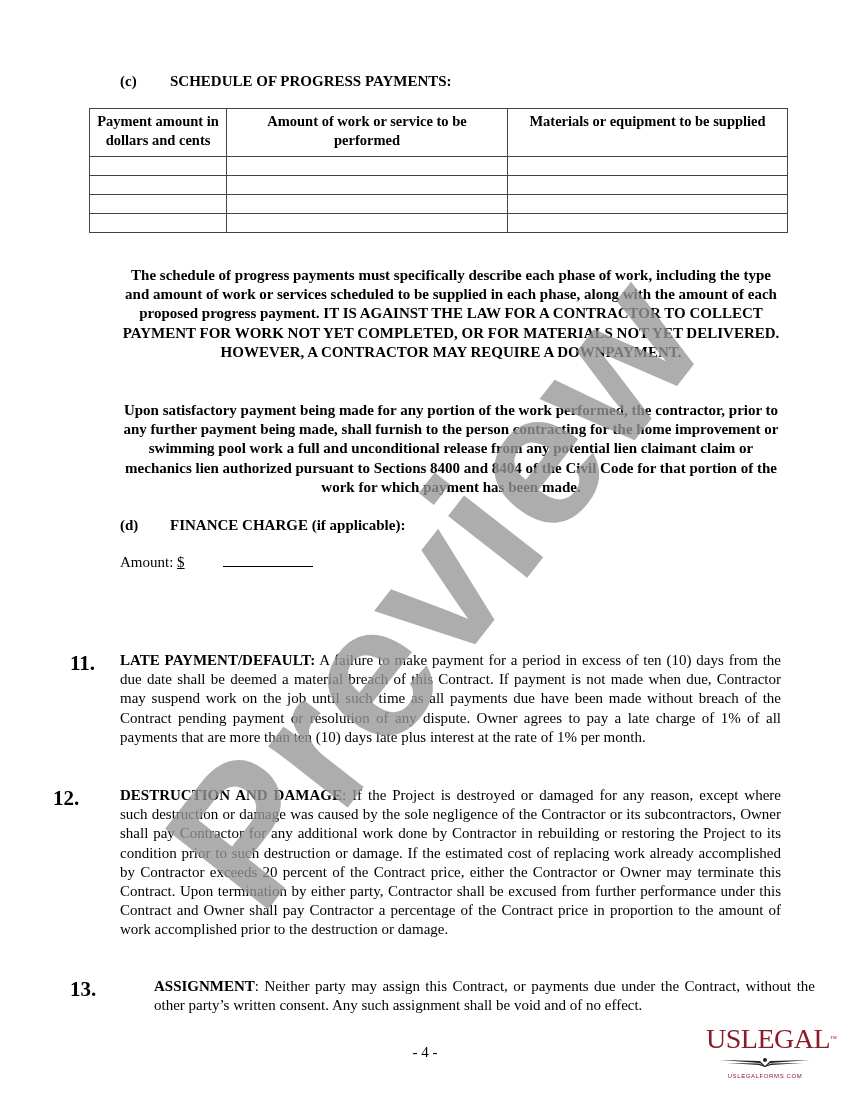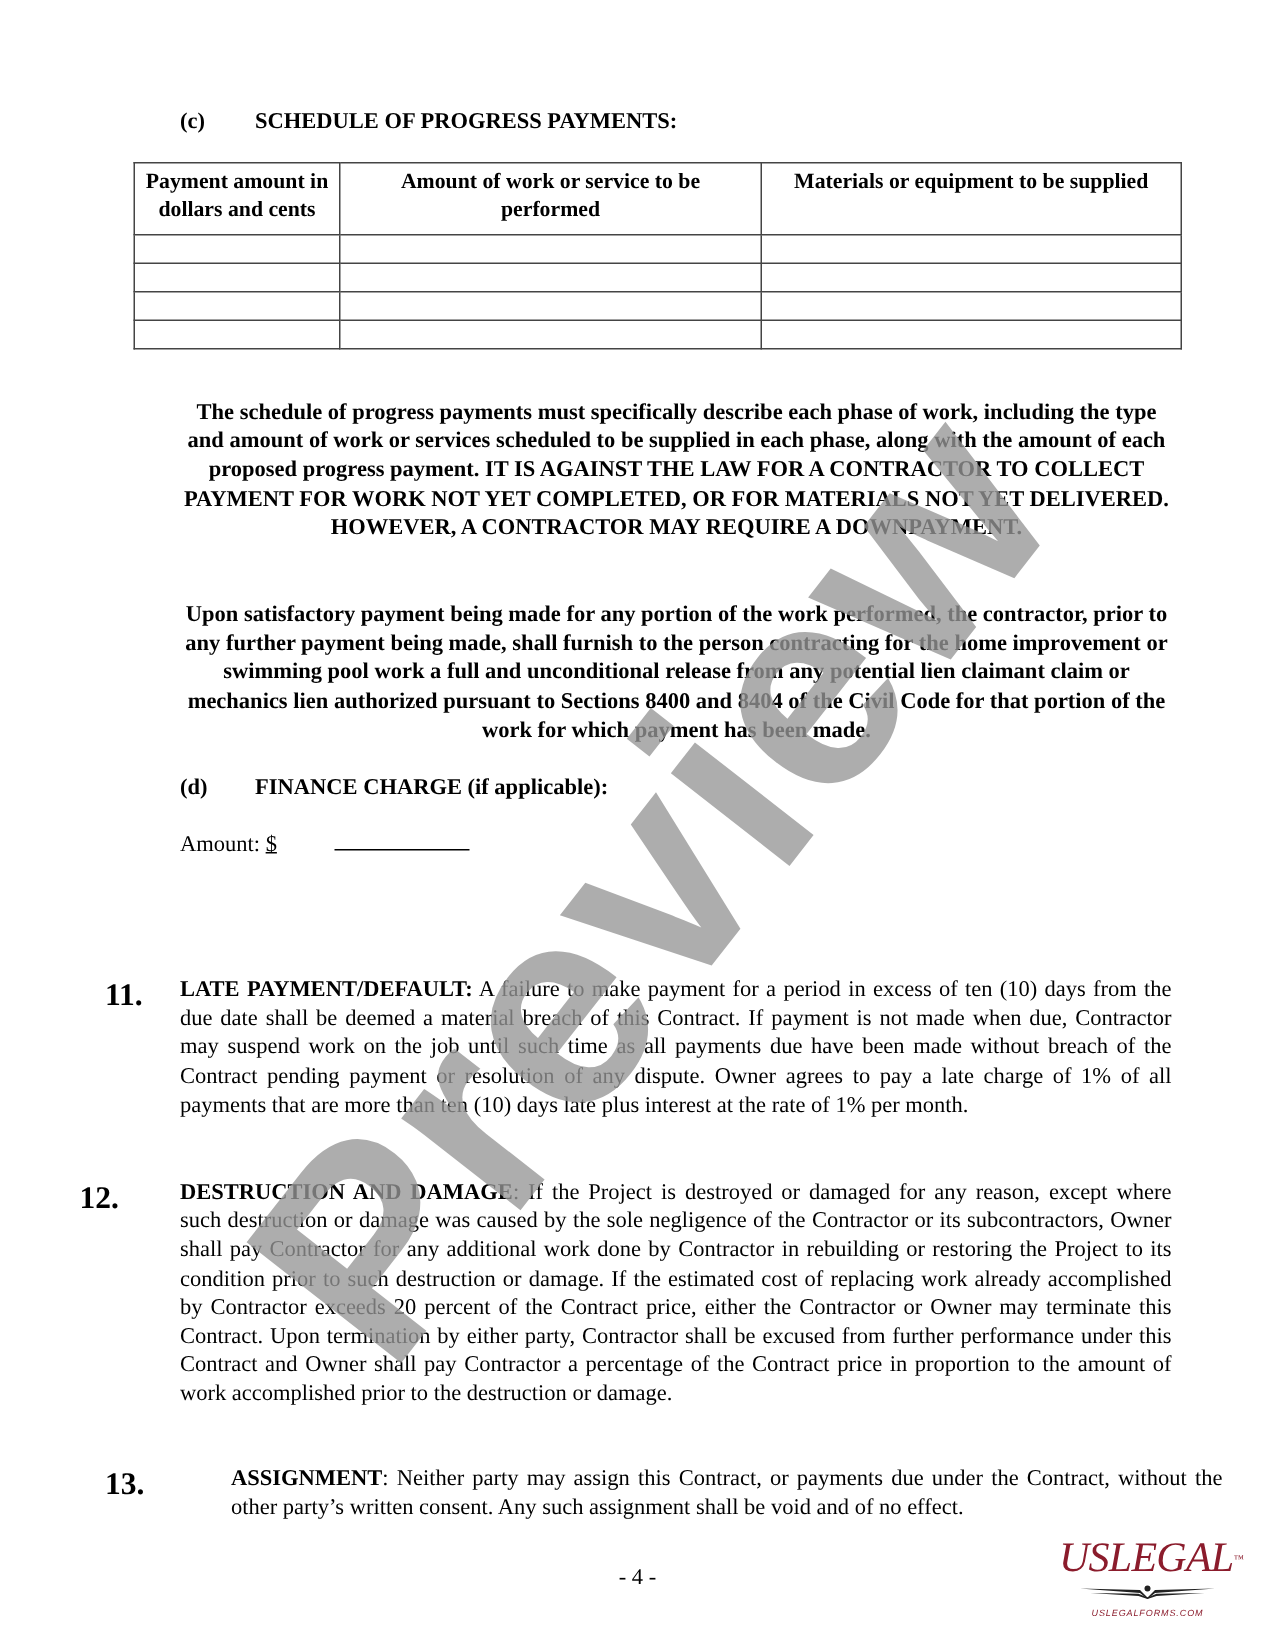--- a/index.html
+++ b/index.html
@@ -17,21 +17,21 @@
   .bold-para { font-weight:bold; font-size:15px; line-height:19.2px; text-align:center; }
   .num { font-weight:bold; font-size:21px; }
   .sec { font-size:15px; line-height:19.2px; text-align:justify; }
   .sec .title { font-weight:bold; }
   .amount-line { display:inline-block; width:90px; border-bottom:1.5px solid #000; margin-left:38px; vertical-align:baseline; height:12px; }
   .page-num { font-size:15px; }
   .watermark { position:absolute; left:70px; top:500px; width:720px; text-align:center;
                font-family:"Liberation Sans", "DejaVu Sans", sans-serif; font-weight:bold;
                font-size:190px; color:rgba(150,150,150,0.78); transform:rotate(-52deg);
                transform-origin:center center; letter-spacing:2px; line-height:1; pointer-events:none; }
-  .logo { position:absolute; left:706px; top:1025px; width:118px; text-align:center;font-style:italic; }
+  .logo { position:absolute; left:706px; top:1025px; width:118px; text-align:center; }
   .logo .brand { font-family:"Liberation Serif", serif; color:#8b1c2c; font-size:28px; letter-spacing:-0.5px; line-height:28px; }
   .logo .brand sup { font-size:7px; vertical-align:top; color:#8b1c2c; }
   .logo .url { font-family:"Liberation Sans", sans-serif; color:#8b1c2c; font-size:6px; letter-spacing:0.6px; margin-top:2px; }
 </style>
 </head>
 <body>
 
 <div class="page">
 
   <div class="abs sub-heading" style="left:120px; top:73px;">

